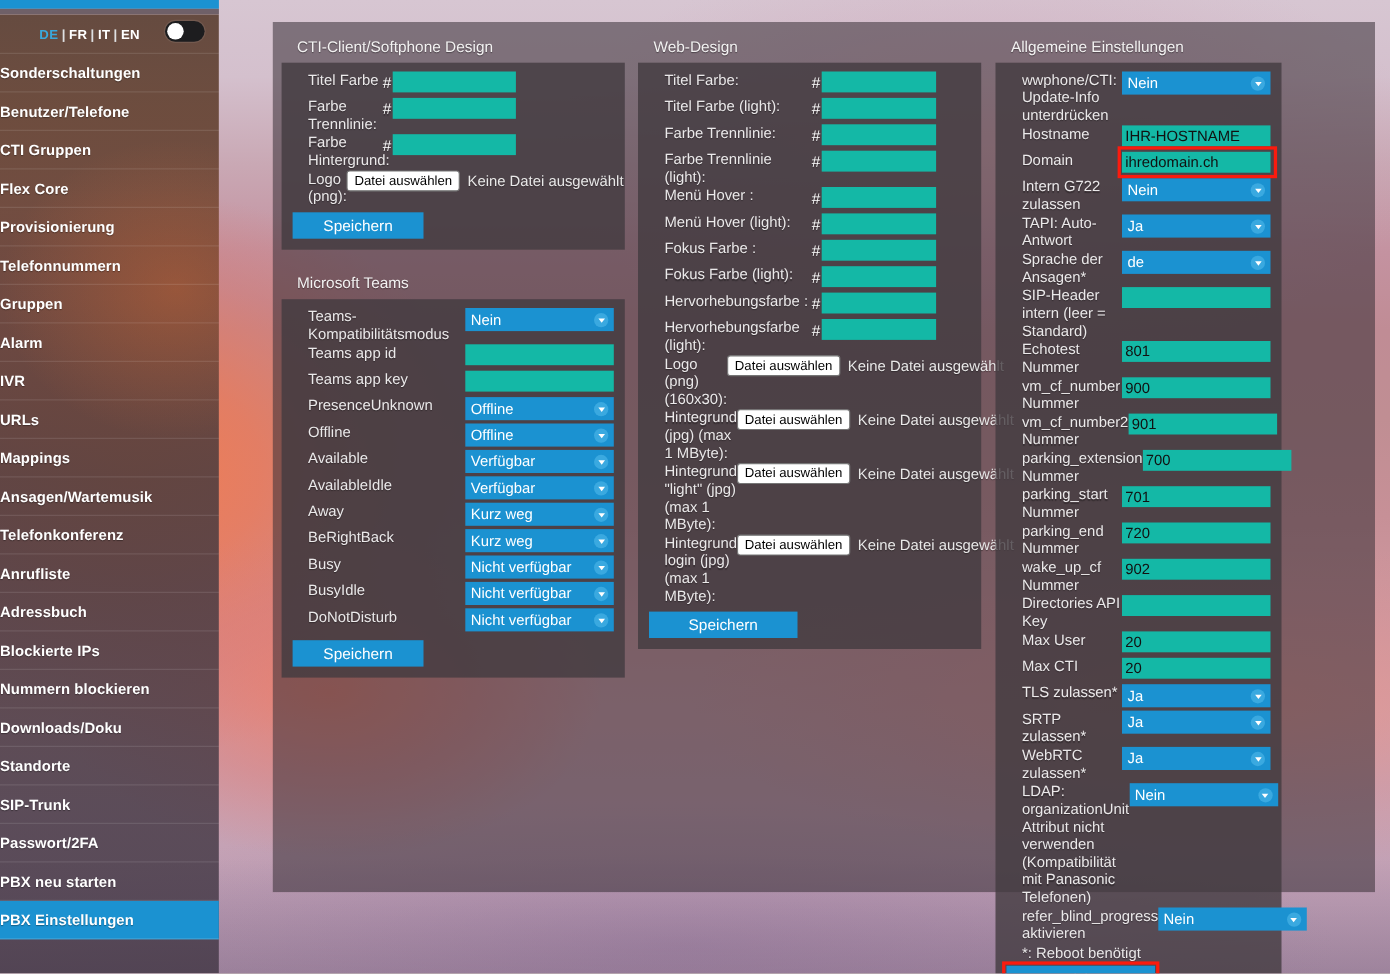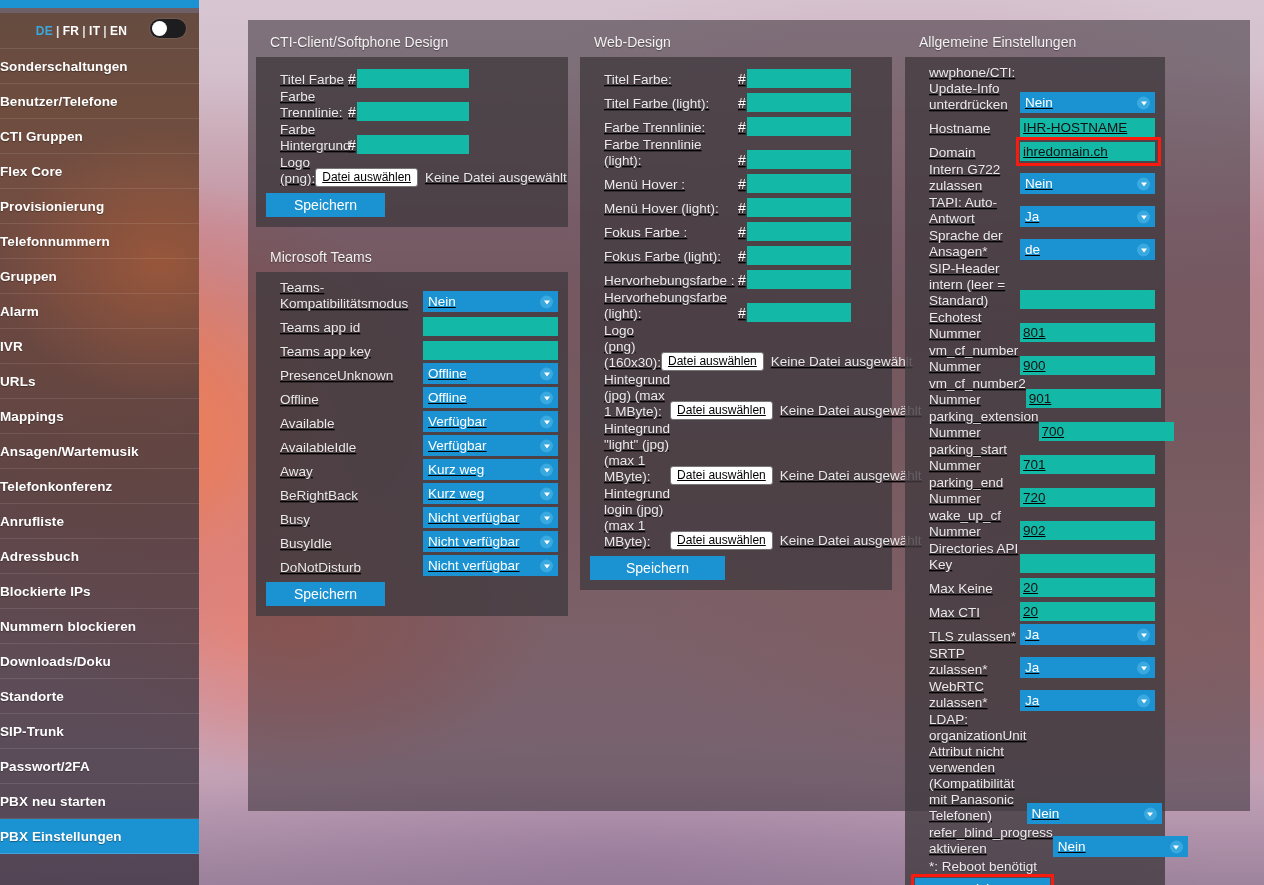--- a/index.html
+++ b/index.html
@@ -149,24 +149,23 @@
     padding: 14px 0 7px 14px;
     text-shadow: 0 1px 1px rgba(0,0,0,0.4);
   }
   .formbox {
     background: rgba(66,59,64,0.80);
     padding: 8px 10px 10px 10px;
     position: relative;
   }
 
   .row {
-    display: flex; align-items: flex-end;
+    display: flex; align-items: flex-start;
     min-height: 23px;
     margin-bottom: 1px;
-    text-decoration: underline;
   }
   .row .lbl {
     color: #ebe9ea;
     font-size: 13.5px;
     line-height: 16px;
     padding-left: 14px;
     text-shadow: 0 1px 1px rgba(0,0,0,0.35);
   }
   .row .ctl { display: flex; align-items: center; }
 
@@ -748,21 +747,21 @@
                 <input type="text" class="txt" value="902" style="">
               </div>
             </div>
             <div class="row">
               <div class="lbl">Directories API Key</div>
               <div class="ctl">
                 <input type="text" class="txt" value="" style="">
               </div>
             </div>
             <div class="row">
-              <div class="lbl">Max Keine</div>
+              <div class="lbl">Max User</div>
               <div class="ctl">
                 <input type="text" class="txt" value="20" style="">
               </div>
             </div>
             <div class="row">
               <div class="lbl">Max CTI</div>
               <div class="ctl">
                 <input type="text" class="txt" value="20" style="">
               </div>
             </div>

